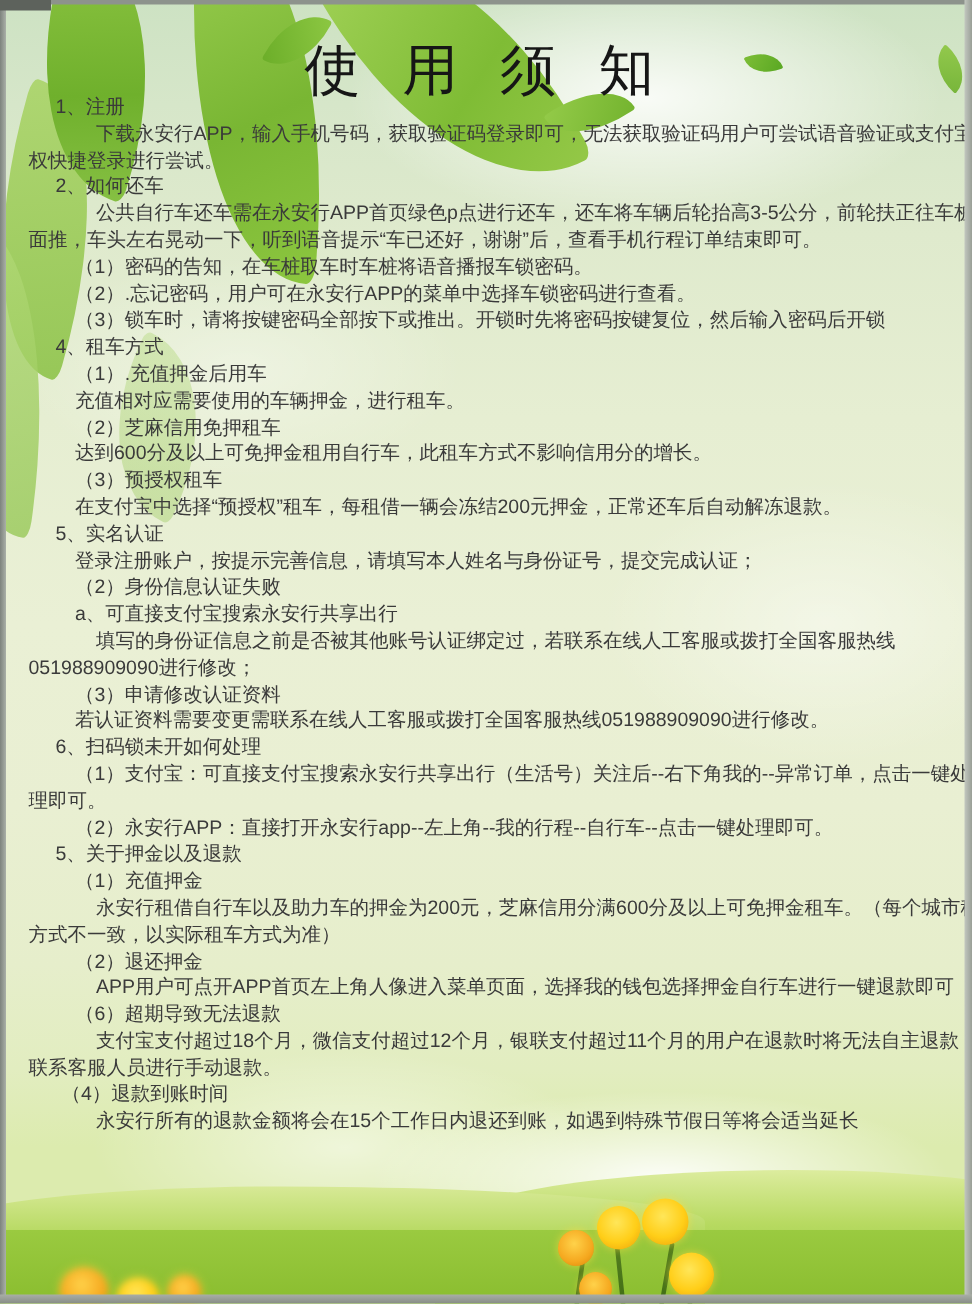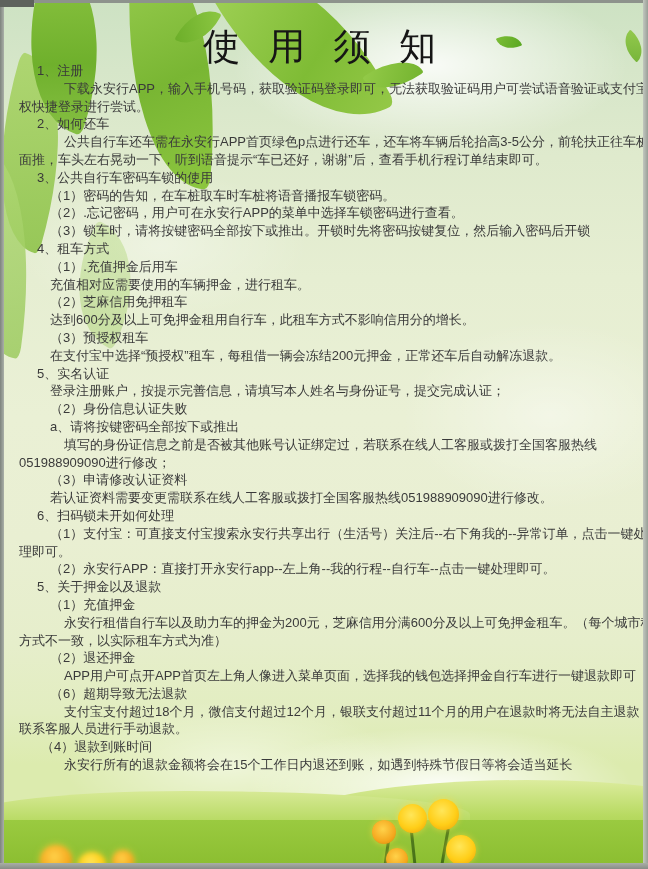--- a/index.html
+++ b/index.html
@@ -131,35 +131,34 @@
   <div class="flower fo fblur" style="left:112px;top:850px;width:22px;height:22px;"></div>
 
   <div id="title">使 用 须 知</div>
   <div id="doc">
       <div class="line section">1、注册</div>
       <div class="line para">下载永安行APP，输入手机号码，获取验证码登录即可，无法获取验证码用户可尝试语音验证或支付宝授</div>
       <div class="line margin">权快捷登录进行尝试。</div>
       <div class="line section">2、如何还车</div>
       <div class="line para">公共自行车还车需在永安行APP首页绿色p点进行还车，还车将车辆后轮抬高3-5公分，前轮扶正往车桩里</div>
       <div class="line margin">面推，车头左右晃动一下，听到语音提示“车已还好，谢谢”后，查看手机行程订单结束即可。</div>
-      <div class="line section">3、公共自行车密码车锁的使用</div>
       <div class="line sub">（1）密码的告知，在车桩取车时车桩将语音播报车锁密码。</div>
       <div class="line sub">（2）.忘记密码，用户可在永安行APP的菜单中选择车锁密码进行查看。</div>
       <div class="line sub">（3）锁车时，请将按键密码全部按下或推出。开锁时先将密码按键复位，然后输入密码后开锁</div>
       <div class="line section">4、租车方式</div>
       <div class="line sub">（1）.充值押金后用车</div>
       <div class="line sub">充值相对应需要使用的车辆押金，进行租车。</div>
       <div class="line sub">（2）芝麻信用免押租车</div>
       <div class="line sub">达到600分及以上可免押金租用自行车，此租车方式不影响信用分的增长。</div>
       <div class="line sub">（3）预授权租车</div>
       <div class="line sub">在支付宝中选择“预授权”租车，每租借一辆会冻结200元押金，正常还车后自动解冻退款。</div>
       <div class="line section">5、实名认证</div>
       <div class="line sub">登录注册账户，按提示完善信息，请填写本人姓名与身份证号，提交完成认证；</div>
       <div class="line sub">（2）身份信息认证失败</div>
-      <div class="line sub">a、请将按键密码全部按下或推出</div>
+      <div class="line sub">a、可直接支付宝搜索永安行共享出行</div>
       <div class="line para">填写的身份证信息之前是否被其他账号认证绑定过，若联系在线人工客服或拨打全国客服热线</div>
       <div class="line margin">051988909090进行修改；</div>
       <div class="line sub">（3）申请修改认证资料</div>
       <div class="line sub">若认证资料需要变更需联系在线人工客服或拨打全国客服热线051988909090进行修改。</div>
       <div class="line section">6、扫码锁未开如何处理</div>
       <div class="line sub">（1）支付宝：可直接支付宝搜索永安行共享出行（生活号）关注后--右下角我的--异常订单，点击一键处</div>
       <div class="line margin">理即可。</div>
       <div class="line sub">（2）永安行APP：直接打开永安行app--左上角--我的行程--自行车--点击一键处理即可。</div>
       <div class="line section">5、关于押金以及退款</div>
       <div class="line sub">（1）充值押金</div>

